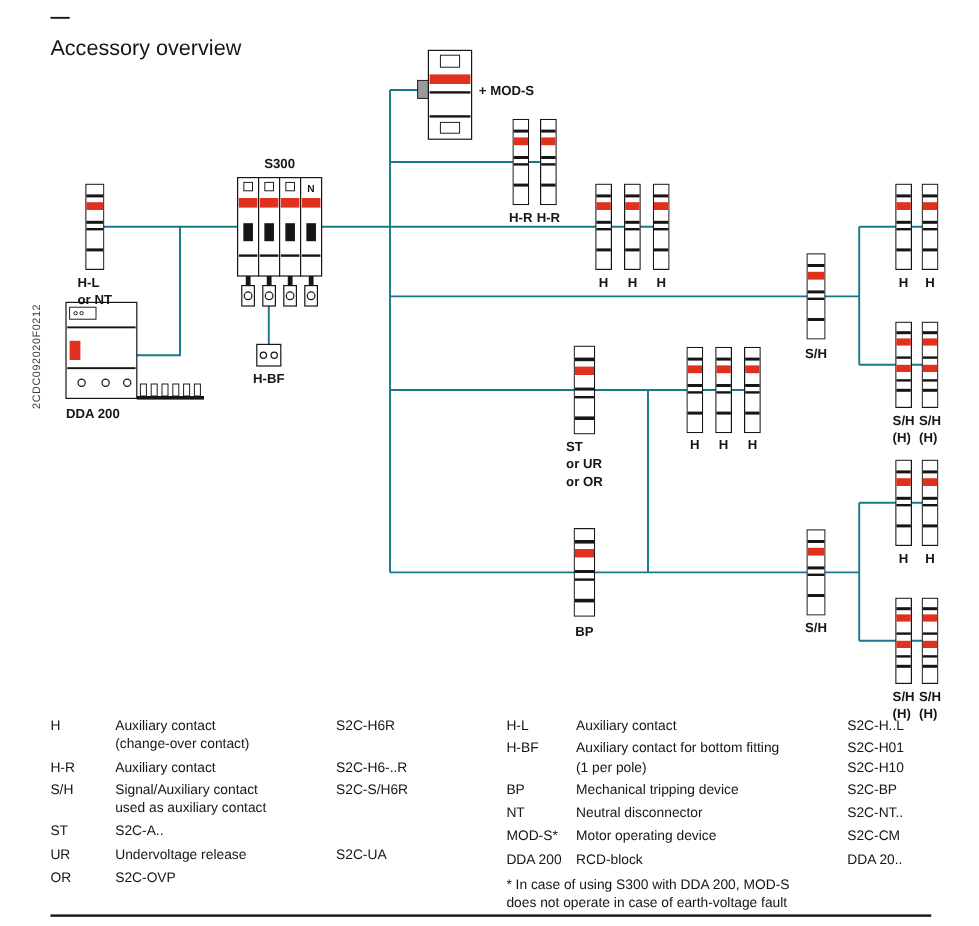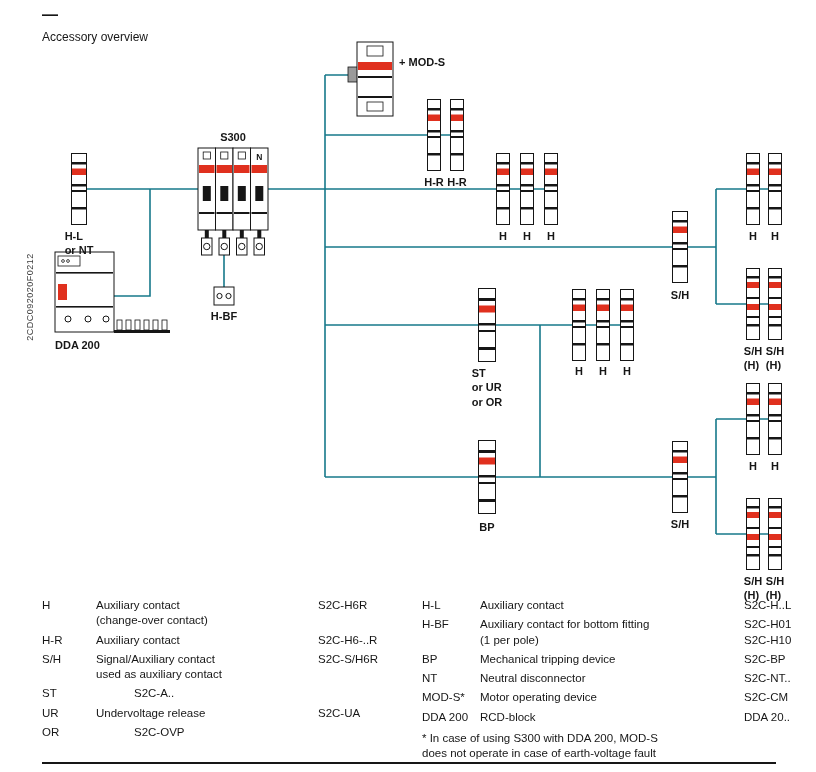--- a/index.html
+++ b/index.html
@@ -1,34 +1,34 @@
 <!DOCTYPE html>
 <html><head>
 <meta charset="utf-8">
 <style>
   html,body{margin:0;padding:0;background:#fff;}
   #page{position:relative;width:816px;height:772px;background:#fff;overflow:hidden;
         font-family:"Liberation Sans",sans-serif;color:#161616;}
   .dash{position:absolute;left:42px;top:6px;font-size:16px;font-weight:bold;}
-  .title{position:absolute;left:42px;top:30px;font-size:12px;}
+  .title{position:absolute;left:42px;top:30px;font-size:18px;}
   svg{position:absolute;left:0;top:0;}
   .lbl{position:absolute;font-size:11px;font-weight:600;line-height:1.3;color:#161616;
        white-space:pre-line;transform:translateX(-50%);}
   .lbl.la{transform:none;text-align:left;}
   .sidecode{position:absolute;left:-25px;top:292px;width:110px;font-size:9px;letter-spacing:.5px;
             color:#3a3a3a;text-align:center;transform:rotate(-90deg);}
   .legend-col{position:absolute;top:598px;font-size:11.5px;line-height:1.33;}
   .legend-col.lc-left{left:42px;width:350px;}
   .legend-col.lc-right{left:422px;width:372px;}
   .lrow{display:flex;align-items:flex-start;margin-bottom:4px;}
   .lc-left .lkey{width:54px;flex:none;}
   .lc-left .ldesc{width:184px;flex:none;white-space:pre-line;}
   .lc-right .lkey{width:58px;flex:none;}
   .lc-right .ldesc{width:226px;flex:none;white-space:pre-line;}
-  .lcode{white-space:pre-line;margin-left:38px;}
+  .lcode{white-space:pre-line;}
   .footnote{margin-top:6px;white-space:pre-line;}
   .bottomrule{position:absolute;left:42px;top:762px;width:734px;height:1.5px;background:#161616;}
 </style>
 </head>
 <body>
 
 <div id="page">
 
   <div class="dash">—</div>
   <div class="title">Accessory overview</div>
@@ -180,21 +180,21 @@
     <use href="#dev-d" x="672" y="441" width="16" height="72"></use>
 
     <use href="#dev-a" x="746" y="383" width="14" height="72"></use>
     <use href="#dev-a" x="768" y="383" width="14" height="72"></use>
 
     <use href="#dev-b" x="746" y="498" width="14" height="72"></use>
     <use href="#dev-b" x="768" y="498" width="14" height="72"></use>
   </svg>
 
   <div class="lbl" style="left:233px;top:130px;">S300</div>
-  <div class="lbl la" style="left:399px;top:55px;">+ MOD-S</div>
+  <div class="lbl la" style="left:399px;top:69px;">+ MOD-S</div>
   <div class="lbl" style="left:79px;top:229px;">H-L
 or NT</div>
   <div class="lbl" style="left:434px;top:175px;">H-R</div>
   <div class="lbl" style="left:457px;top:175px;">H-R</div>
   <div class="lbl" style="left:503px;top:229px;">H</div>
   <div class="lbl" style="left:527px;top:229px;">H</div>
   <div class="lbl" style="left:551px;top:229px;">H</div>
   <div class="lbl" style="left:680px;top:288px;">S/H</div>
   <div class="lbl" style="left:753px;top:229px;">H</div>
   <div class="lbl" style="left:775px;top:229px;">H</div>

